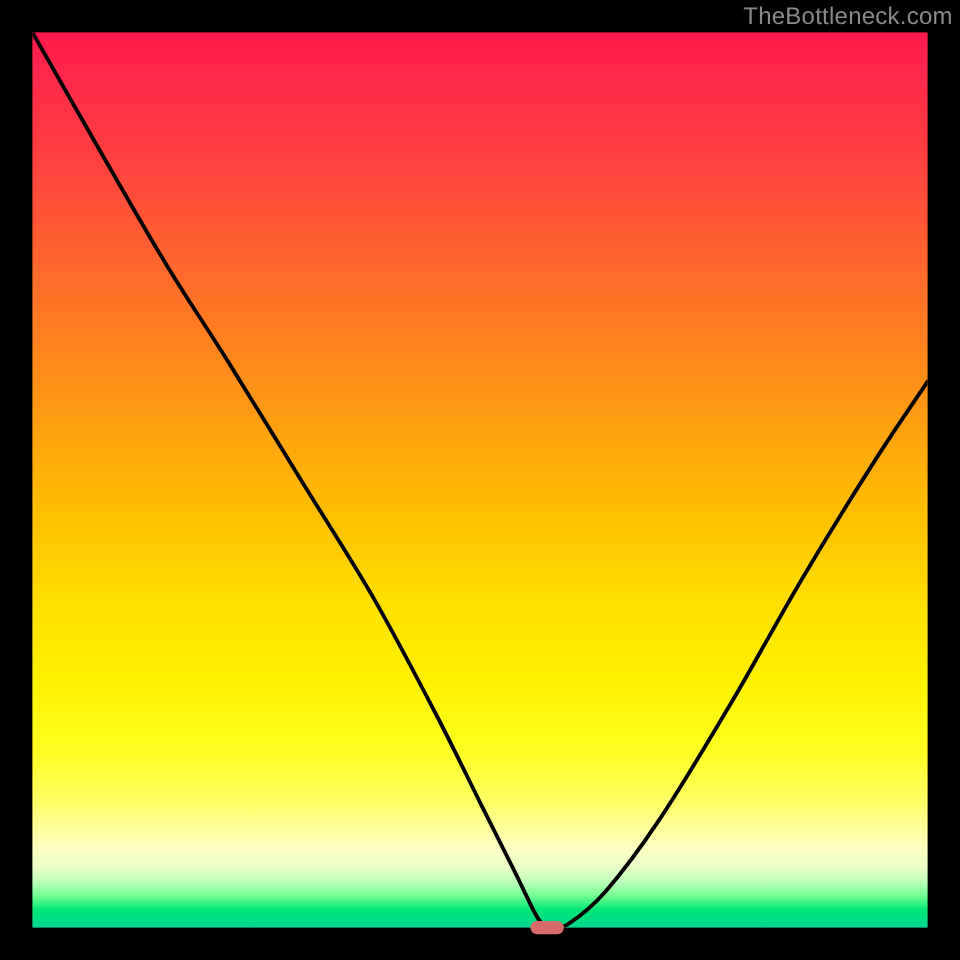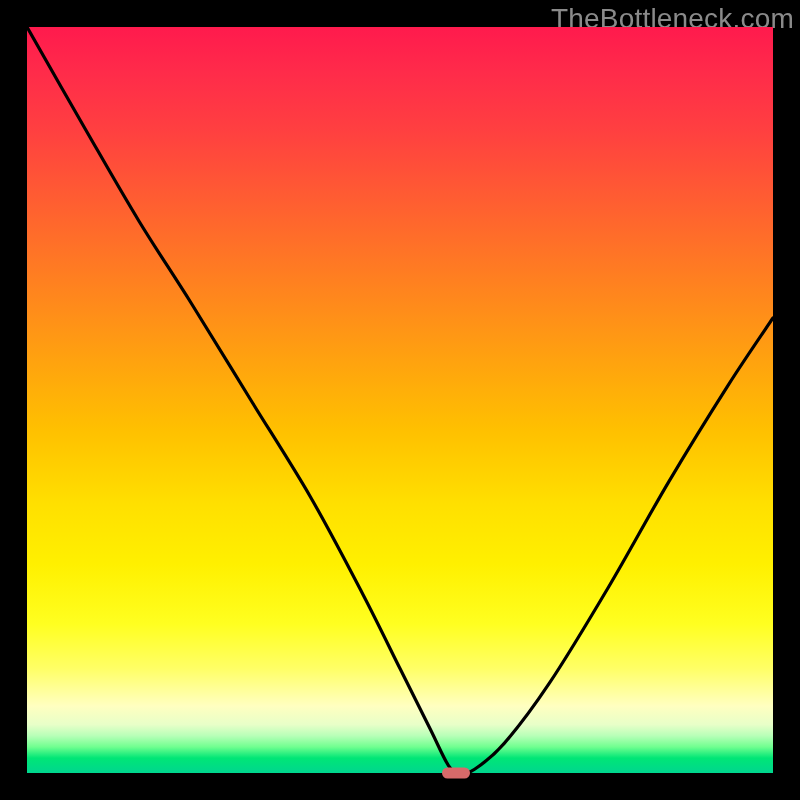--- a/index.html
+++ b/index.html
@@ -57,21 +57,21 @@
     background: #d76a6a;
     border-radius: 6px;
     transform: translate(-50%, -50%);
     pointer-events: none;
   }
   .watermark {
     position: absolute;
     top: 3px;
     right: 6px;
     color: #8a8a8a;
-    font-size: 28px;
+    font-size: 20px;
     font-weight: 500;
     letter-spacing: 0.2px;
     user-select: none;
   }
 </style>
 </head>
 <body>
 
 <div class="watermark">TheBottleneck.com</div>
 

